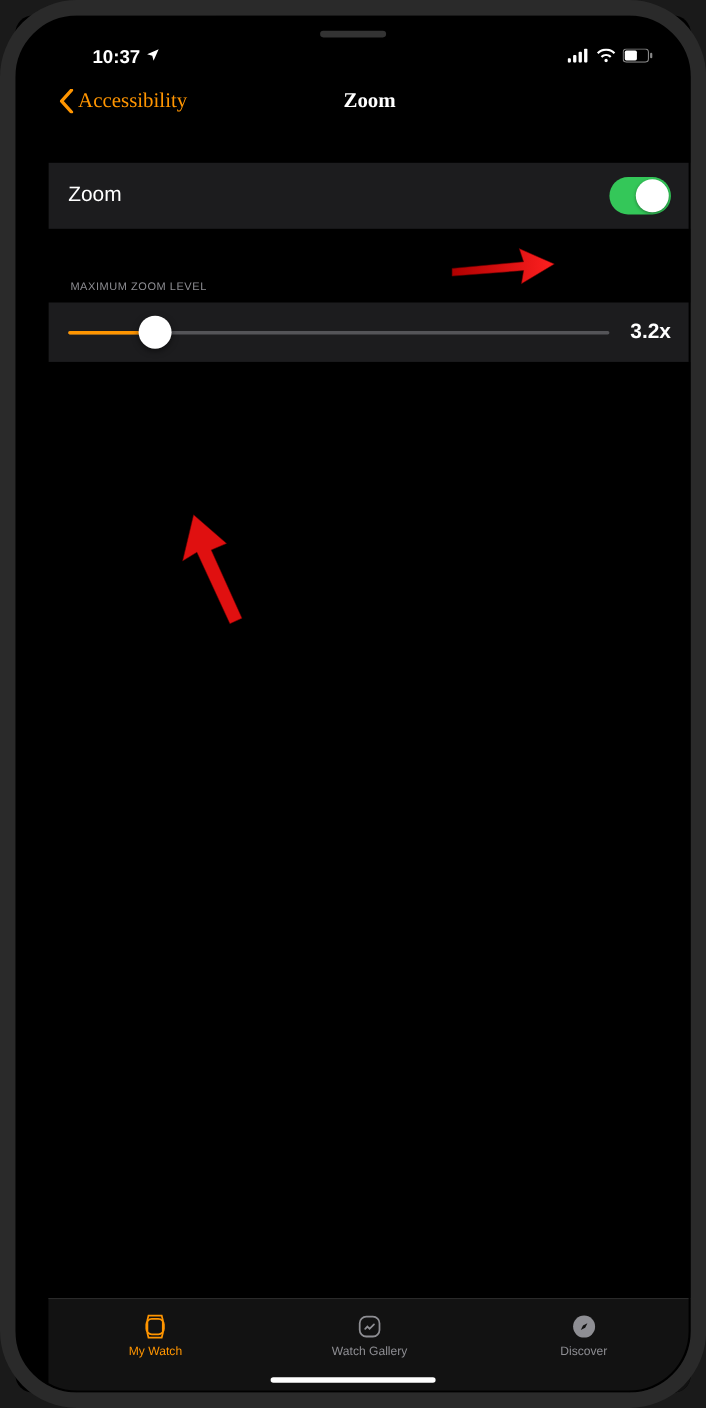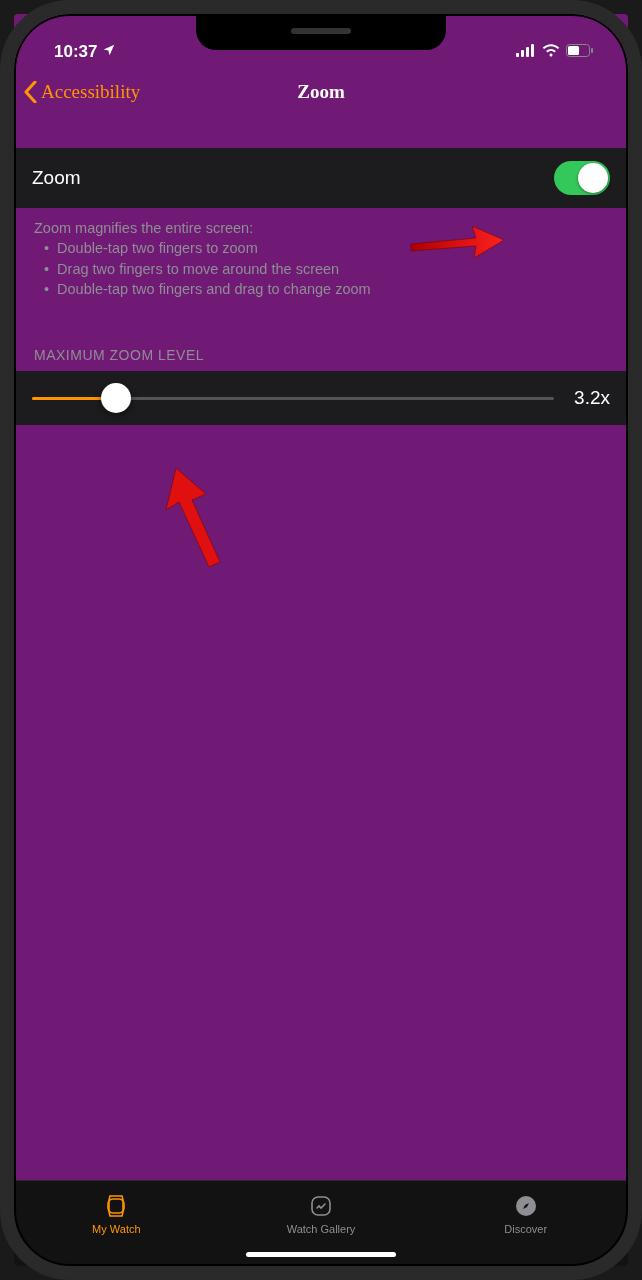--- a/index.html
+++ b/index.html
@@ -28,25 +28,26 @@
       pointer-events: none;
       z-index: 100;
     }
 
     .phone-body {
       position: absolute;
       top: 14px;
       left: 14px;
       right: 14px;
       bottom: 14px;
-      background: #701a75;
-      border-radius: 4px;
+      background: #000000;
+      border-radius: 16px;
       overflow: hidden;
       display: flex;
       flex-direction: column;
+      padding-left: 30px;
     }
 
     
     .notch {
       position: absolute;
       top: 0;
       left: 50%;
       transform: translateX(-50%);
       width: 250px;
       height: 36px;
@@ -195,31 +196,32 @@
 
     .description li::before {
       content: "•";
       margin-right: 8px;
     }
 
     
     .section-header {
       padding: 48px 20px 8px 20px;
       color: #8e8e93;
-      font-size: 14px;
+      font-size: 10px;
       letter-spacing: 0.5px;
     }
 
     
     .slider-row {
       background: #1c1c1e;
       padding: 16px 18px;
       display: flex;
       align-items: center;
       gap: 14px;
+      font-weight: bold;
     }
 
     .slider-track {
       flex: 1;
       height: 3px;
       background: #545458;
       border-radius: 2px;
       position: relative;
     }
 
@@ -378,28 +380,20 @@
 
   <div class="content">
 
     <div class="setting-row">
       <span class="setting-label">Zoom</span>
       <div class="toggle">
         <div class="toggle-knob"></div>
       </div>
     </div>
 
-    <div class="description">
-      <div>Zoom magnifies the entire screen:</div>
-      <ul>
-        <li>Double-tap two fingers to zoom</li>
-        <li>Drag two fingers to move around the screen</li>
-        <li>Double-tap two fingers and drag to change zoom</li>
-      </ul>
-    </div>
 
     <div class="section-header">MAXIMUM ZOOM LEVEL</div>
 
     <div class="slider-row">
       <div class="slider-track">
         <div class="slider-fill"></div>
         <div class="slider-thumb"></div>
       </div>
       <span class="slider-value">3.2x</span>
     </div>

